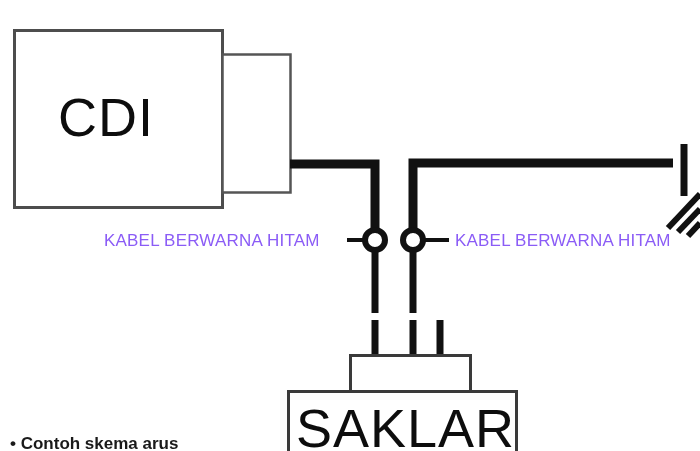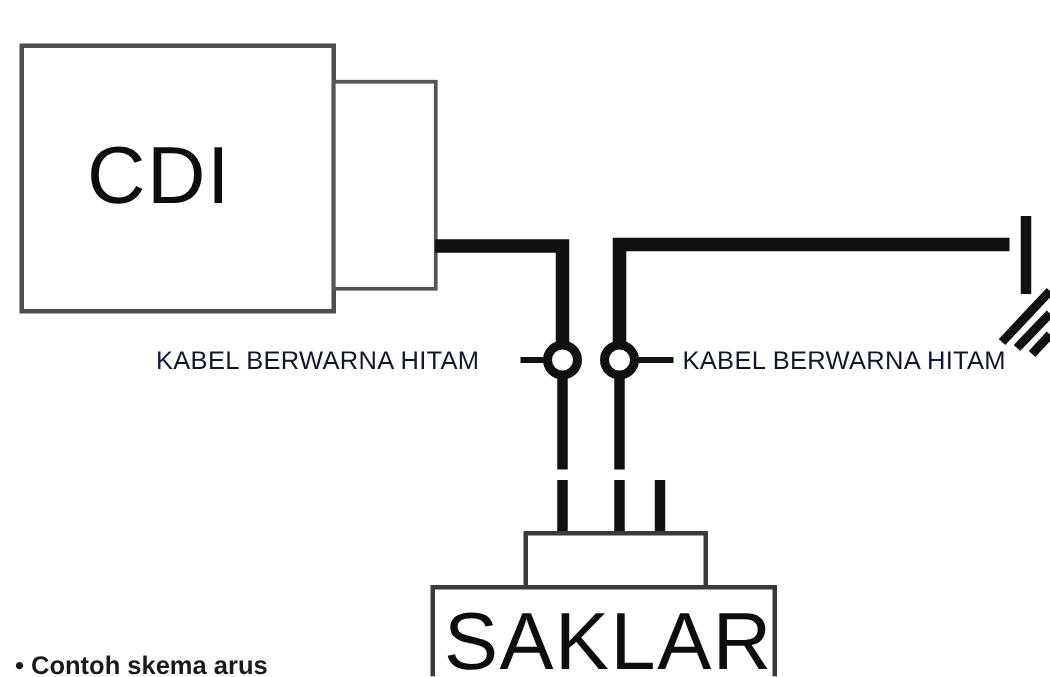--- a/index.html
+++ b/index.html
@@ -28,21 +28,21 @@
   .leader { stroke: #111111; stroke-width: 4; fill: none; }
   .node-circle { fill: #ffffff; stroke: #111111; stroke-width: 6; }
   .box-outline { fill: #ffffff; stroke: #4d4d4d; stroke-width: 3; }
   .box-outline-dark { fill: #ffffff; stroke: #3a3a3a; stroke-width: 3; }
   .tab-outline { fill: #ffffff; stroke: #555555; stroke-width: 2.5; }
   .hatch { stroke: #111111; stroke-width: 6; stroke-linecap: butt; }
   .pin { stroke: #111111; stroke-width: 7; stroke-linecap: butt; }
 
   .txt {
     position: absolute;
-    color: #0f172a;
+    color: #8b5cf6;
     white-space: nowrap;
     font-family: "Liberation Sans", sans-serif;
   }
   #cdi-label {
     left: 58px;
     top: 86px;
     font-size: 54px;
     letter-spacing: 1px;
     color: #0d0d0d;
   }

